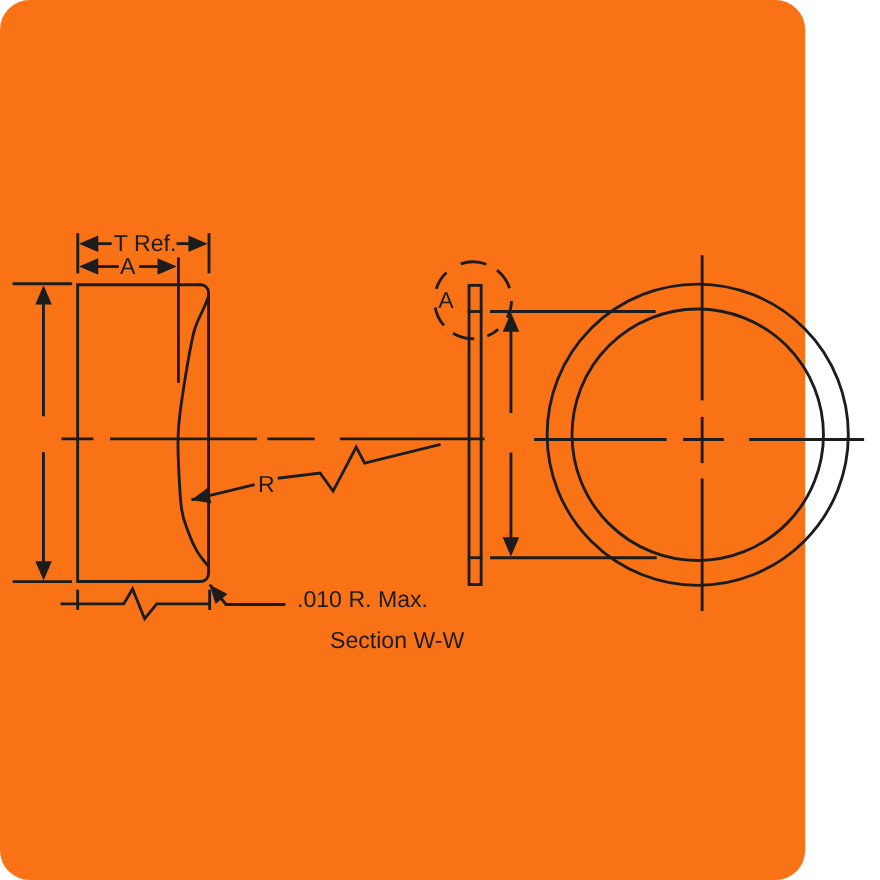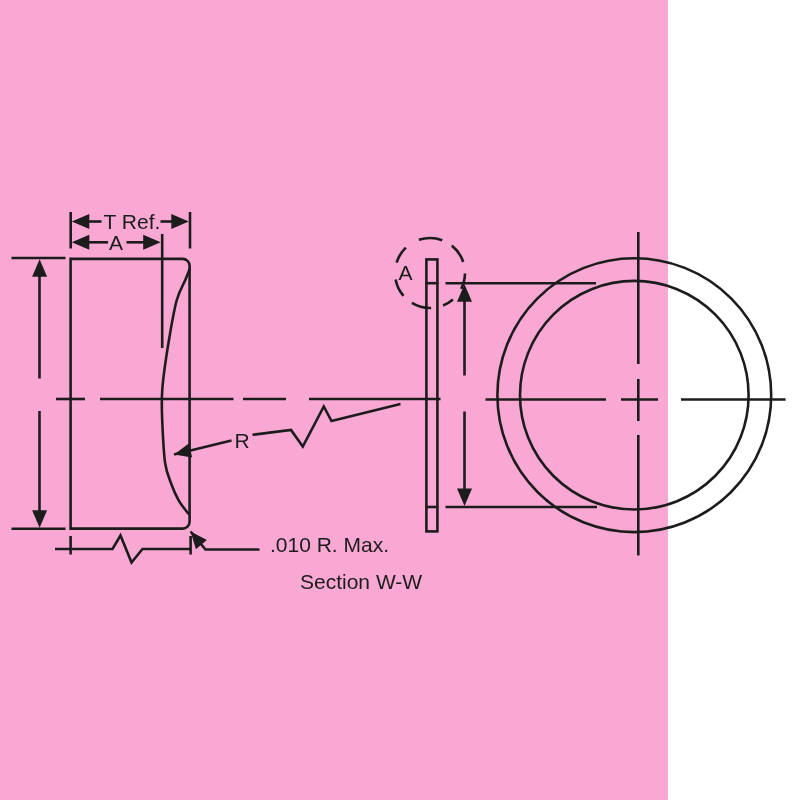--- a/index.html
+++ b/index.html
@@ -1,16 +1,16 @@
 <!DOCTYPE html>
 <html><head>
 <meta charset="utf-8">
 <style>
   html,body{margin:0;padding:0;background:#ffffff;}
-  #page{width:668px;height:800px;position:relative;background:#f9a8d4;}
+  #page{width:732px;height:800px;position:relative;background:#f97316;border-radius:27px;}
   svg{display:block;}
   text{font-family:"Liberation Sans",sans-serif;fill:#1c1c1c;}
 </style>
 </head>
 <body>
 <div id="page">
 <svg width="800" height="800" viewBox="0 0 800 800">
   <g>
   <g stroke="#1c1c1c" stroke-width="2.6" fill="none" stroke-linecap="butt">
 

